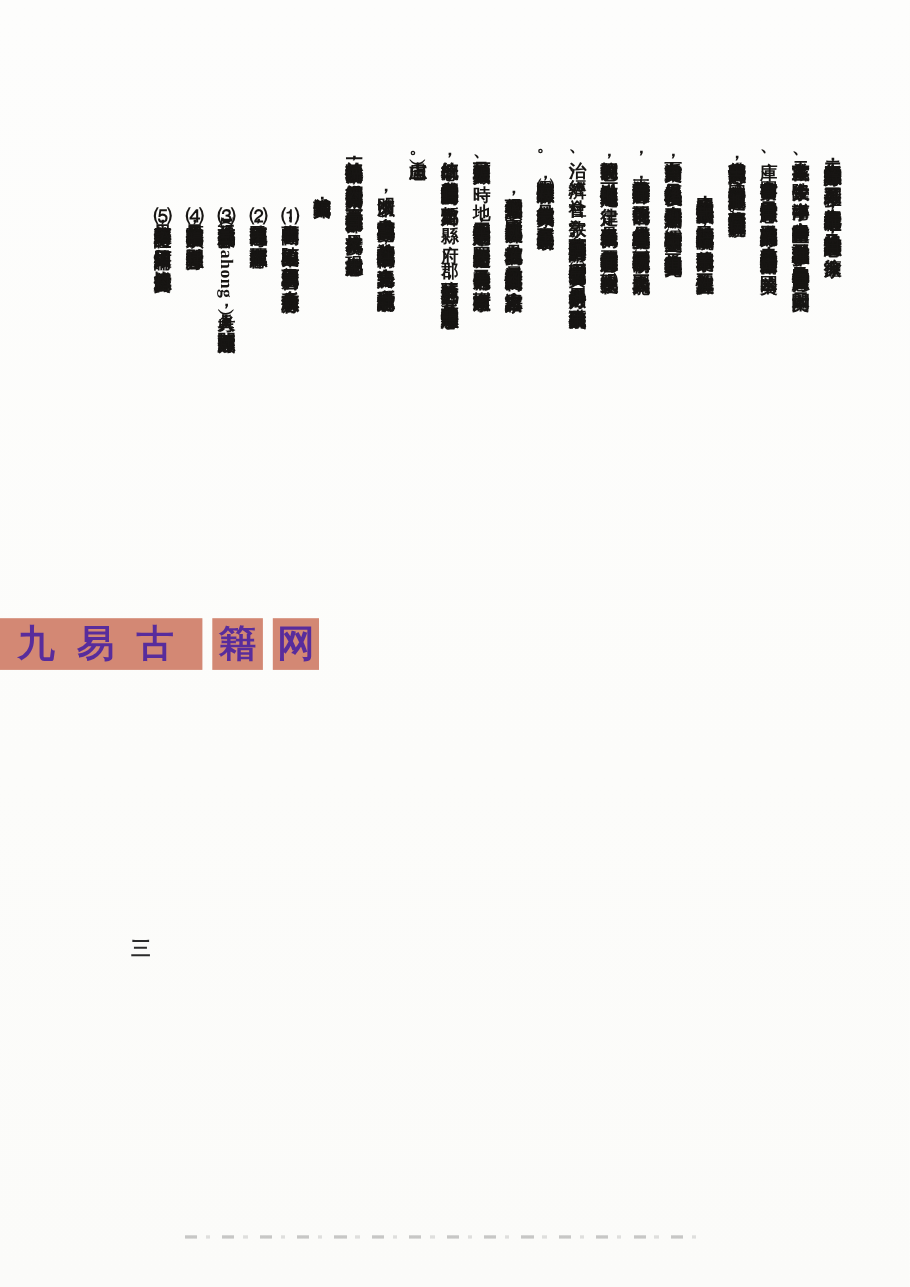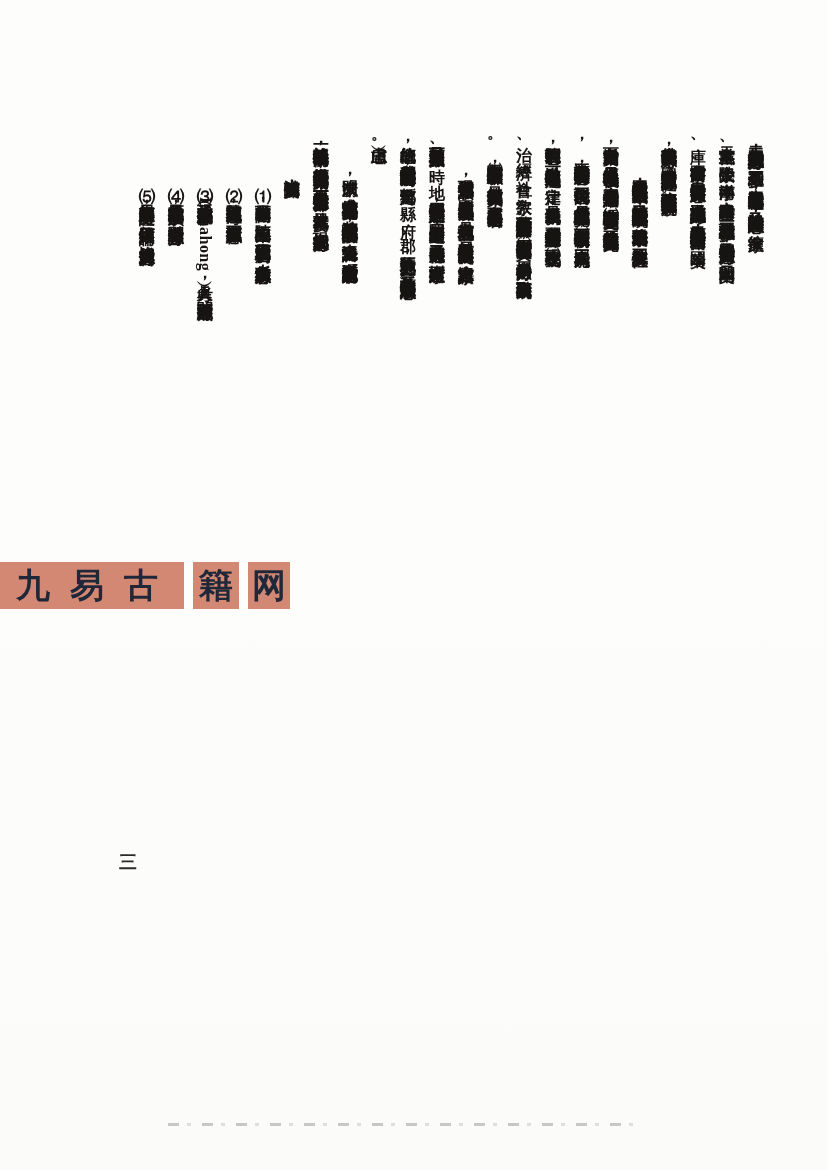--- a/index.html
+++ b/index.html
@@ -20,21 +20,21 @@
     color:#171513;font-weight:600;
   }
   .col{white-space:nowrap;}
   .col.indent-1{padding-top:33px;}
   .col.indent-2{padding-top:41px;}
   
   .watermark{
     position:absolute;top:562px;left:0;height:47px;
     display:flex;align-items:stretch;gap:9px;
     font-family:"Liberation Sans","DejaVu Sans",sans-serif;
-    font-weight:bold;color:#0f172a;opacity:0.93;z-index:5;
+    font-weight:bold;color:#4c1d95;opacity:0.93;z-index:5;
   }
   .wm-band{
     width:168px;display:flex;align-items:center;
     padding-left:16px;letter-spacing:20px;font-size:34px;line-height:47px;
   }
   .wm-sq{
     width:46px;display:flex;align-items:center;justify-content:center;
     font-size:34px;line-height:47px;
   }
   .wm-sq.narrow{width:42px;}

